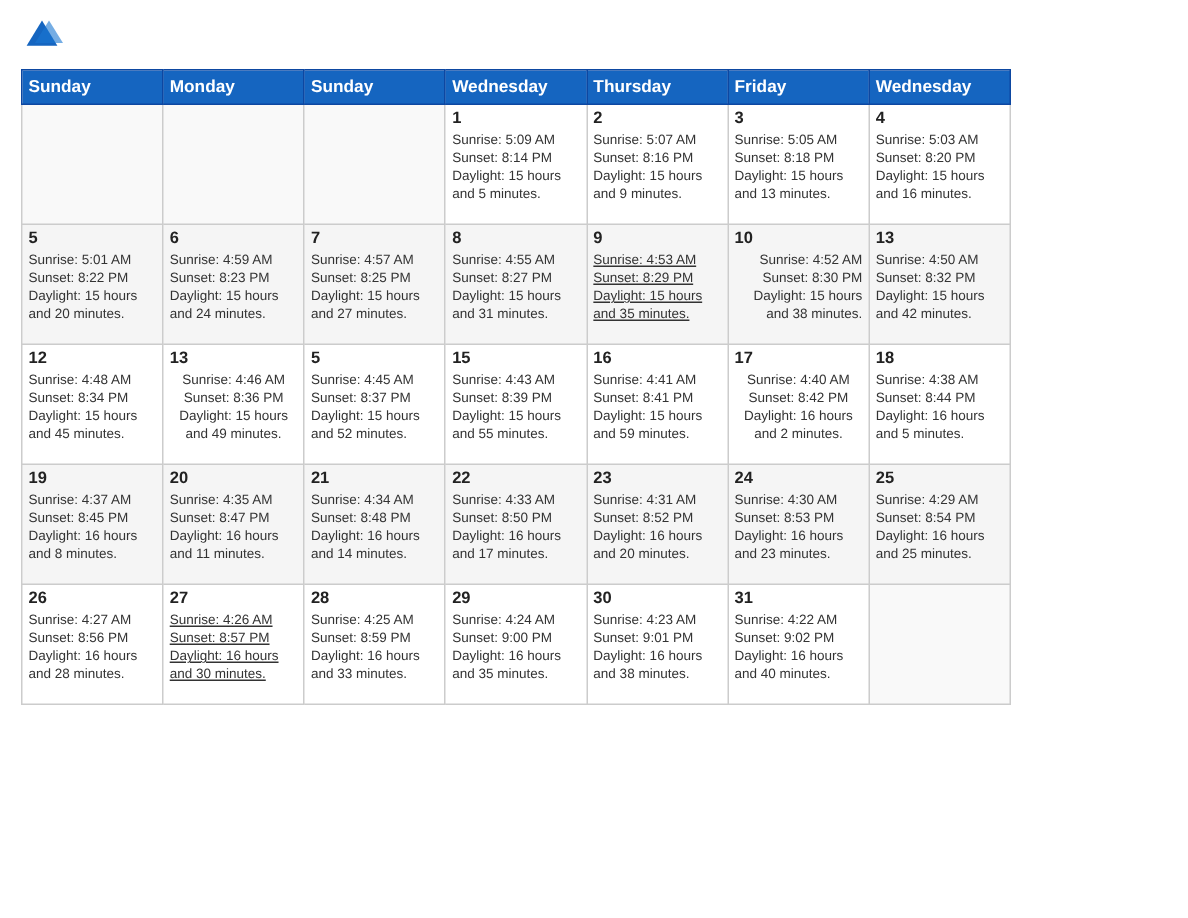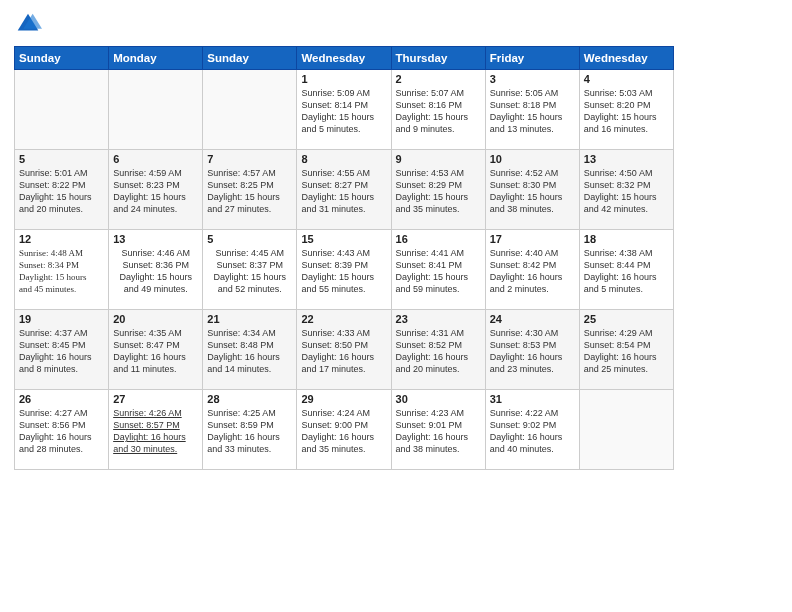--- a/index.html
+++ b/index.html
@@ -183,79 +183,79 @@
           </td>
           <td>
             <div class="day-number">8</div>
             <div class="day-info" style="white-space: pre-line;">Sunrise: 4:55 AM
 Sunset: 8:27 PM
 Daylight: 15 hours
 and 31 minutes.</div>
           </td>
           <td>
             <div class="day-number">9</div>
-            <div class="day-info" style="white-space: pre-line;">Sunrise: 4:53 AM
+            <div class="day-info" style="white-space: pre-line; text-decoration: underline;">Sunrise: 4:53 AM
 Sunset: 8:29 PM
 Daylight: 15 hours
 and 35 minutes.</div>
           </td>
           <td>
             <div class="day-number">10</div>
-            <div class="day-info" style="white-space: pre-line;">Sunrise: 4:52 AM
+            <div class="day-info" style="white-space: pre-line; text-align: right;">Sunrise: 4:52 AM
 Sunset: 8:30 PM
 Daylight: 15 hours
 and 38 minutes.</div>
           </td>
           <td>
             <div class="day-number">13</div>
             <div class="day-info" style="white-space: pre-line;">Sunrise: 4:50 AM
 Sunset: 8:32 PM
 Daylight: 15 hours
 and 42 minutes.</div>
           </td>
         </tr>
         <tr>
           <td>
             <div class="day-number">12</div>
-            <div class="day-info" style="white-space: pre-line; font-family: Liberation Serif, serif;">Sunrise: 4:48 AM
+            <div class="day-info" style="white-space: pre-line;">Sunrise: 4:48 AM
 Sunset: 8:34 PM
 Daylight: 15 hours
 and 45 minutes.</div>
           </td>
           <td>
             <div class="day-number">13</div>
             <div class="day-info" style="white-space: pre-line; text-align: center;">Sunrise: 4:46 AM
 Sunset: 8:36 PM
 Daylight: 15 hours
 and 49 minutes.</div>
           </td>
           <td>
             <div class="day-number">5</div>
-            <div class="day-info" style="white-space: pre-line; text-align: center;">Sunrise: 4:45 AM
+            <div class="day-info" style="white-space: pre-line;">Sunrise: 4:45 AM
 Sunset: 8:37 PM
 Daylight: 15 hours
 and 52 minutes.</div>
           </td>
           <td>
             <div class="day-number">15</div>
             <div class="day-info" style="white-space: pre-line;">Sunrise: 4:43 AM
 Sunset: 8:39 PM
 Daylight: 15 hours
 and 55 minutes.</div>
           </td>
           <td>
             <div class="day-number">16</div>
             <div class="day-info" style="white-space: pre-line;">Sunrise: 4:41 AM
 Sunset: 8:41 PM
 Daylight: 15 hours
 and 59 minutes.</div>
           </td>
           <td>
             <div class="day-number">17</div>
-            <div class="day-info" style="white-space: pre-line;">Sunrise: 4:40 AM
+            <div class="day-info" style="white-space: pre-line; text-align: center;">Sunrise: 4:40 AM
 Sunset: 8:42 PM
 Daylight: 16 hours
 and 2 minutes.</div>
           </td>
           <td>
             <div class="day-number">18</div>
             <div class="day-info" style="white-space: pre-line;">Sunrise: 4:38 AM
 Sunset: 8:44 PM
 Daylight: 16 hours
 and 5 minutes.</div>

